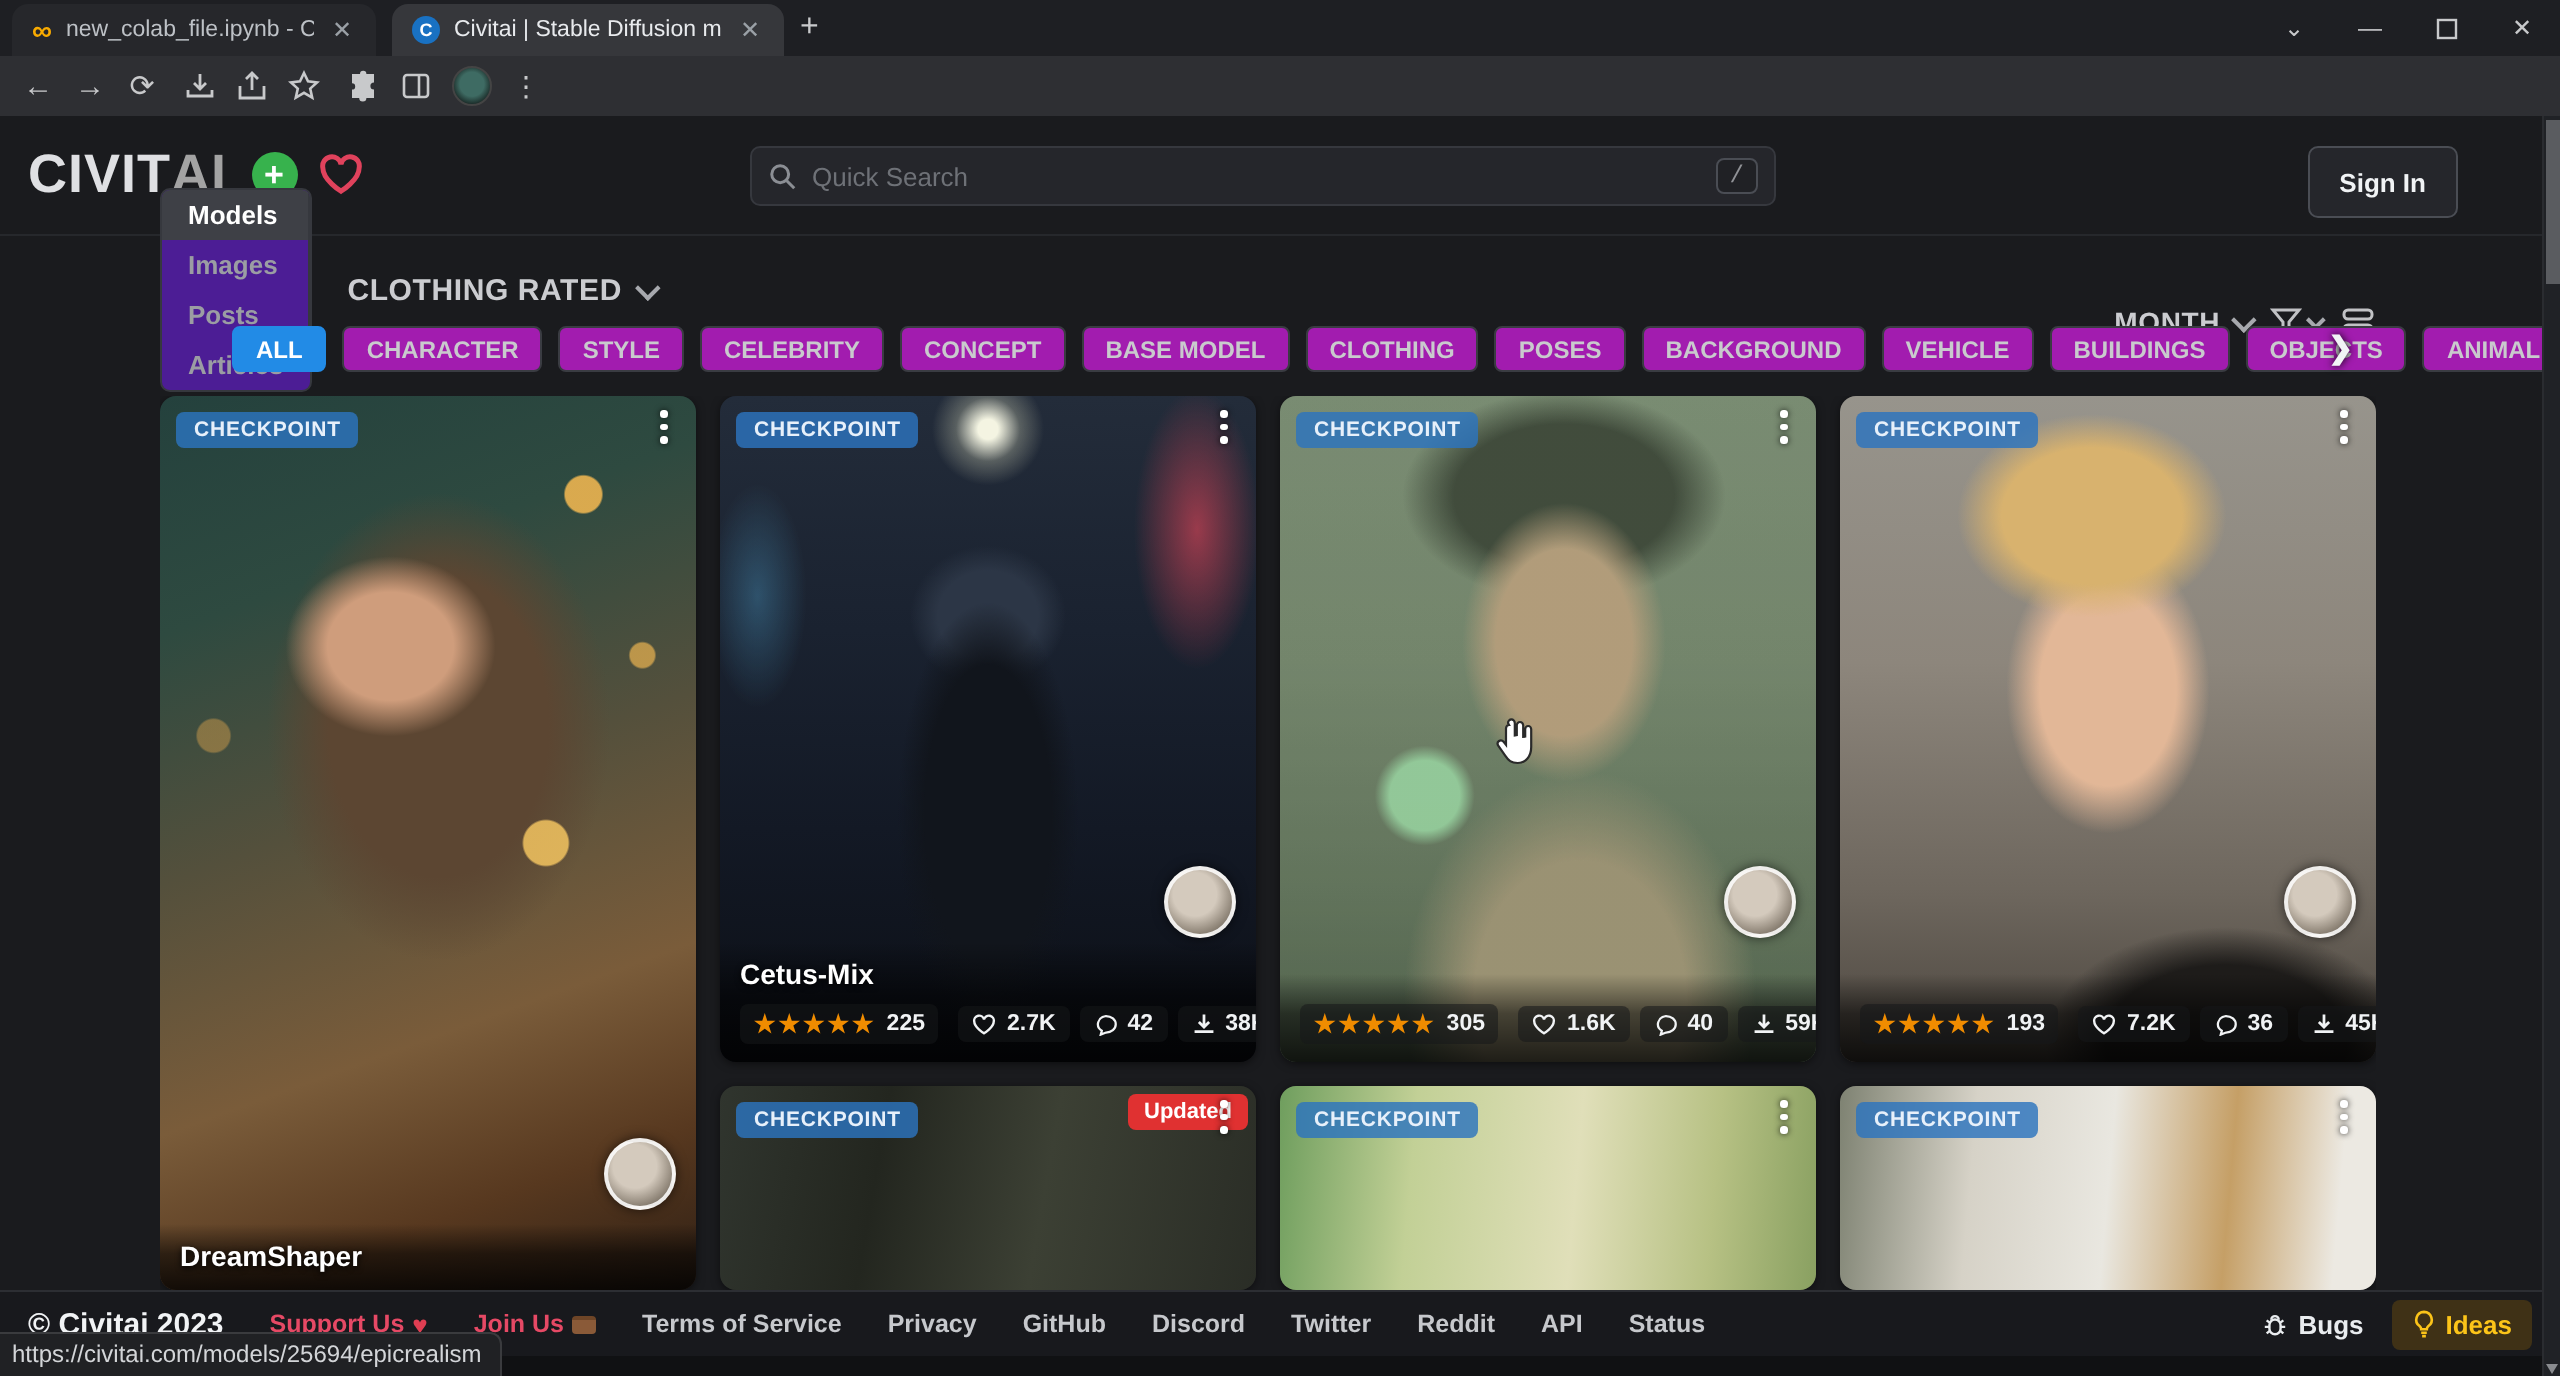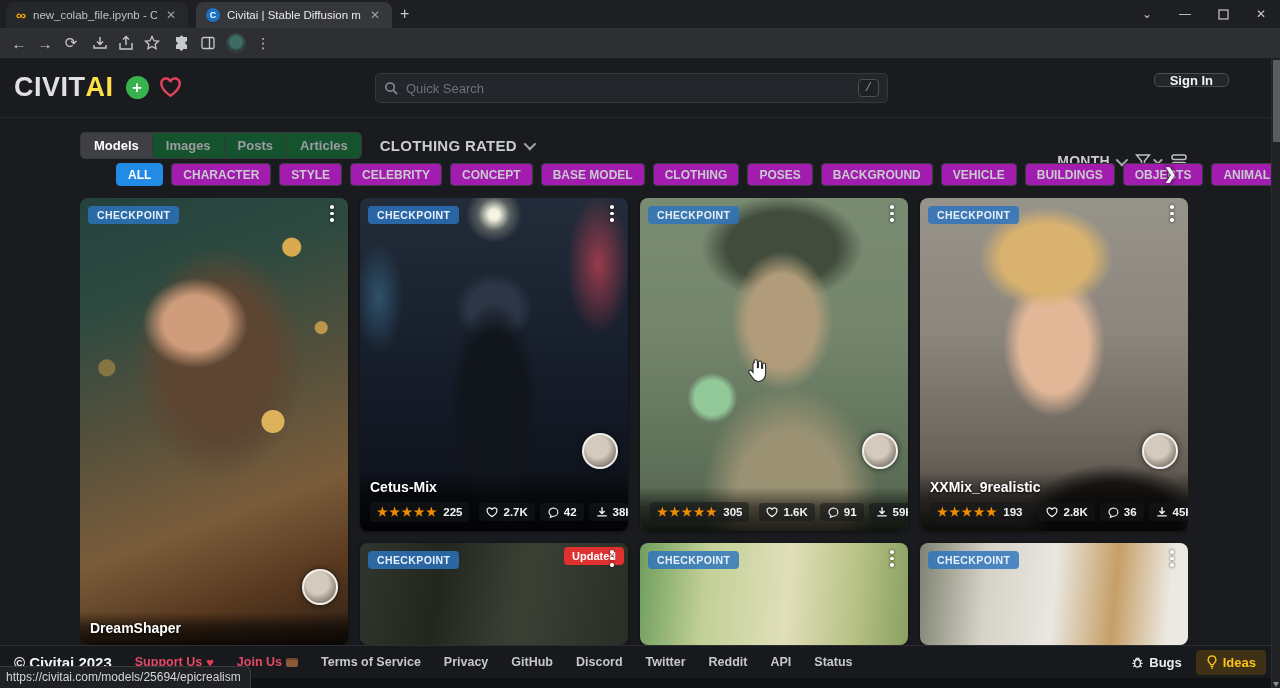--- a/index.html
+++ b/index.html
@@ -32,39 +32,39 @@
   .tb-right { display:flex; align-items:center; margin-left:8px; gap:10px; }
   .tb-svg { display:flex; }
   .tb-avatar { width:20px; height:20px; border-radius:50%;
     background:radial-gradient(circle at 50% 45%, #3e6b63 0 45%, #15211f 80%); border:1px solid #444; }
   .kebab-v { color:#c8c9cb; font-size:14px; letter-spacing:0; }
 
   
   .site-header { position:absolute; top:58px; left:0; right:9px; height:60px; background:#1a1b1e;
     border-bottom:1px solid #26282c; display:flex; align-items:center; }
   .logo { margin-left:14px; font-size:27px; font-weight:800; letter-spacing:.5px; display:flex; }
-  .logo-civit { color:#dfe0e3; } .logo-ai { color:#fde047; }
+  .logo-civit { color:#dfe0e3; } .logo-ai { color:#a3a3a3; }
   .plus-btn { width:23px; height:23px; border-radius:50%; background:#37b24d; color:#fff;
     font-size:17px; font-weight:700; display:flex; align-items:center; justify-content:center;
     margin-left:12px; line-height:1; }
   .heart-btn { margin-left:10px; display:flex; }
   .search { position:absolute; left:375px; top:15px; width:513px; height:30px; background:#25262b;
     border:1px solid #36383e; border-radius:5px; display:flex; align-items:center; padding:0 8px; }
   .search-ph { color:#6e7177; font-size:13px; margin-left:7px; flex:1; }
   .slash-badge { color:#909296; border:1px solid #4a4d54; border-radius:4px; font-size:12px;
     padding:1px 6px; font-family:"Liberation Mono", monospace; background:#202125; }
-  .signin { position:absolute; right:42px; top:15px; height:14px; padding:0 15px; display:flex;
+  .signin { position:absolute; right:42px; top:15px; height:36px; padding:0 15px; display:flex;
     align-items:center; background:#25262b; border:1px solid #4a4d54; border-radius:5px;
     color:#f1f3f5; font-size:13px; font-weight:600; }
 
   
   .controls-row { position:absolute; top:131px; left:80px; right:92px; height:28px;
     display:flex; align-items:center; }
   .seg { display:inline-flex; border:1px solid #36383e; border-radius:5px; overflow:hidden;
-    background:#14532d; }
+    background:#4c1d95;flex-direction:column; }
   .seg-item { padding:5px 13px; font-size:13px; font-weight:700; color:#9b9da3;
     border-right:1px solid #36383e; }
   .seg-item:last-child { border-right:none; }
   .seg-active { background:#3e4046; color:#fff; }
   .sort-label { margin-left:18px; font-size:15px; font-weight:800; color:#cbccd0;
     display:flex; align-items:center; gap:7px; letter-spacing:.3px; }
   .ctrl-right { margin-left:auto; display:flex; align-items:flex-end; gap:10px;margin-top:32px; }
   .period-label { font-size:14px; font-weight:800; color:#cbccd0; display:flex; gap:6px;
     align-items:center; letter-spacing:.3px; }
   .chev { display:inline-block; width:9px; height:9px; border-right:2px solid #a7a9ae;
@@ -388,21 +388,21 @@
               <span class="pill">
                 <svg width="12" height="11" viewBox="0 0 16 14" fill="none" stroke="#f1f3f5" stroke-width="1.6">
                   <path d="M8 12.5S1.5 8.6 1.5 4.7A3.1 3.1 0 0 1 8 3.4a3.1 3.1 0 0 1 6.5 1.3C14.5 8.6 8 12.5 8 12.5z"></path>
                 </svg>
                 <span>1.6K</span>
               </span>
               <span class="pill">
                 <svg width="12" height="11" viewBox="0 0 16 14" fill="none" stroke="#f1f3f5" stroke-width="1.5">
                   <path d="M8 1a6.5 5.5 0 0 1 0 11l-3.5 1.4.7-2.6A6.5 5.5 0 0 1 8 1z"></path>
                 </svg>
-                <span>91</span>
+                <span>40</span>
               </span>
               <span class="pill">
                 <svg width="12" height="12" viewBox="0 0 14 14" fill="none" stroke="#f1f3f5" stroke-width="1.6">
                   <path d="M7 1.5v7M4 5.8L7 8.8 10 5.8M1.5 11.5h11"></path>
                 </svg>
                 <span>59K</span>
               </span>
             </div>
           </div>
         </div>
@@ -418,32 +418,31 @@
       <div class="gcol">
         <div class="card art-3" style="height: 392px;">
           <span class="badge">CHECKPOINT</span>
           <span class="card-kebab">
             <i></i>
             <i></i>
             <i></i>
           </span>
           <span class="avatar"></span>
           <div class="card-bottom">
-            <div class="card-title">XXMix_9realistic</div>
             <div class="stats">
               <span class="pill">
                 <span class="stars">★★★★★</span>
                 <span>193</span>
               </span>
               <span class="stat-spacer"></span>
               <span class="pill">
                 <svg width="12" height="11" viewBox="0 0 16 14" fill="none" stroke="#f1f3f5" stroke-width="1.6">
                   <path d="M8 12.5S1.5 8.6 1.5 4.7A3.1 3.1 0 0 1 8 3.4a3.1 3.1 0 0 1 6.5 1.3C14.5 8.6 8 12.5 8 12.5z"></path>
                 </svg>
-                <span>2.8K</span>
+                <span>7.2K</span>
               </span>
               <span class="pill">
                 <svg width="12" height="11" viewBox="0 0 16 14" fill="none" stroke="#f1f3f5" stroke-width="1.5">
                   <path d="M8 1a6.5 5.5 0 0 1 0 11l-3.5 1.4.7-2.6A6.5 5.5 0 0 1 8 1z"></path>
                 </svg>
                 <span>36</span>
               </span>
               <span class="pill">
                 <svg width="12" height="12" viewBox="0 0 14 14" fill="none" stroke="#f1f3f5" stroke-width="1.6">
                   <path d="M7 1.5v7M4 5.8L7 8.8 10 5.8M1.5 11.5h11"></path>

